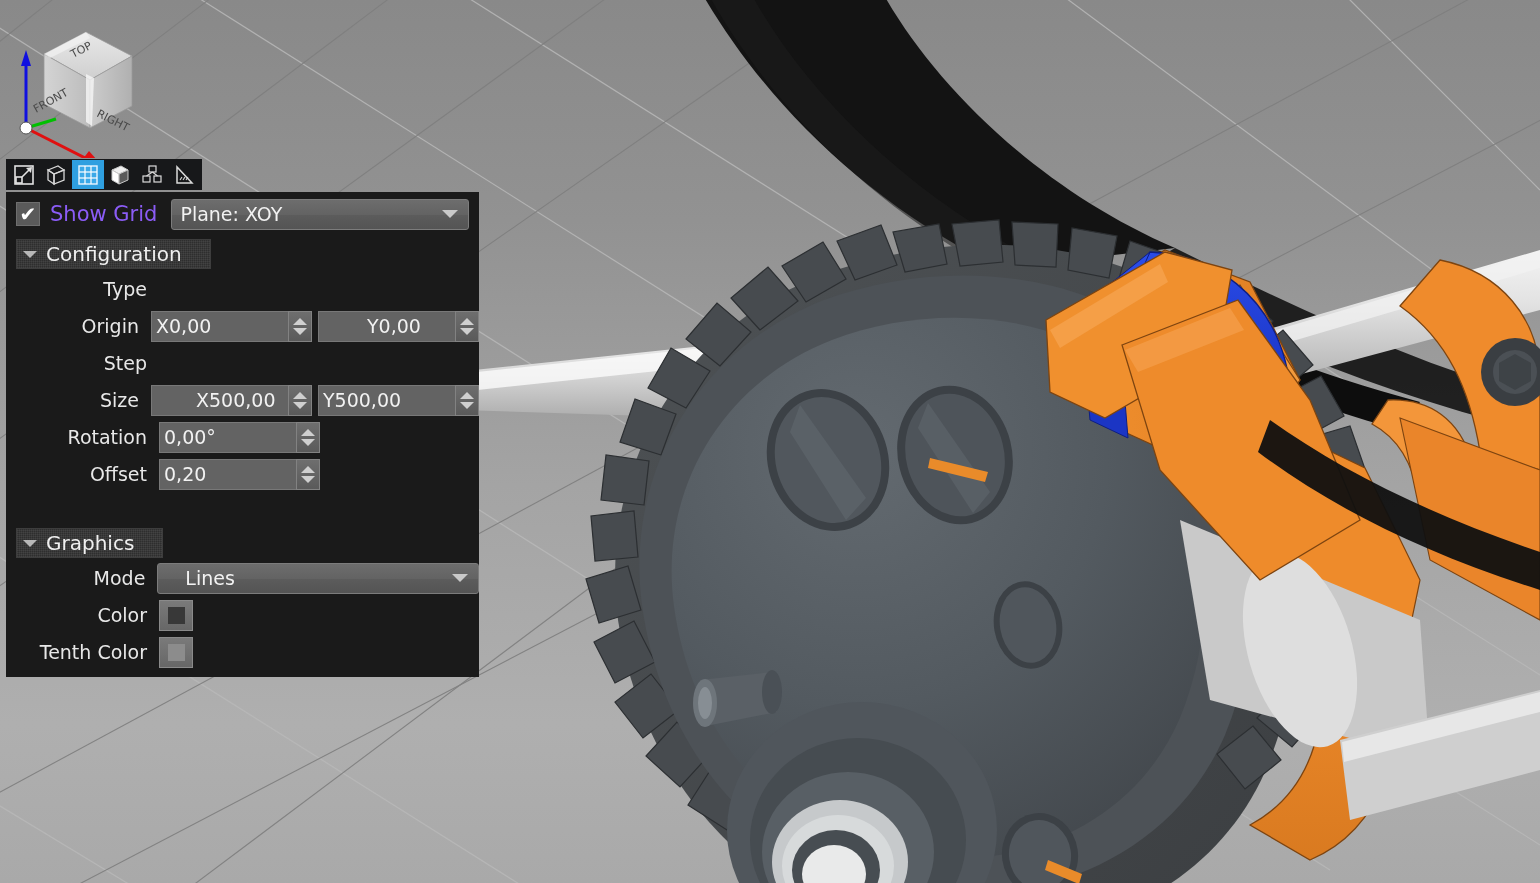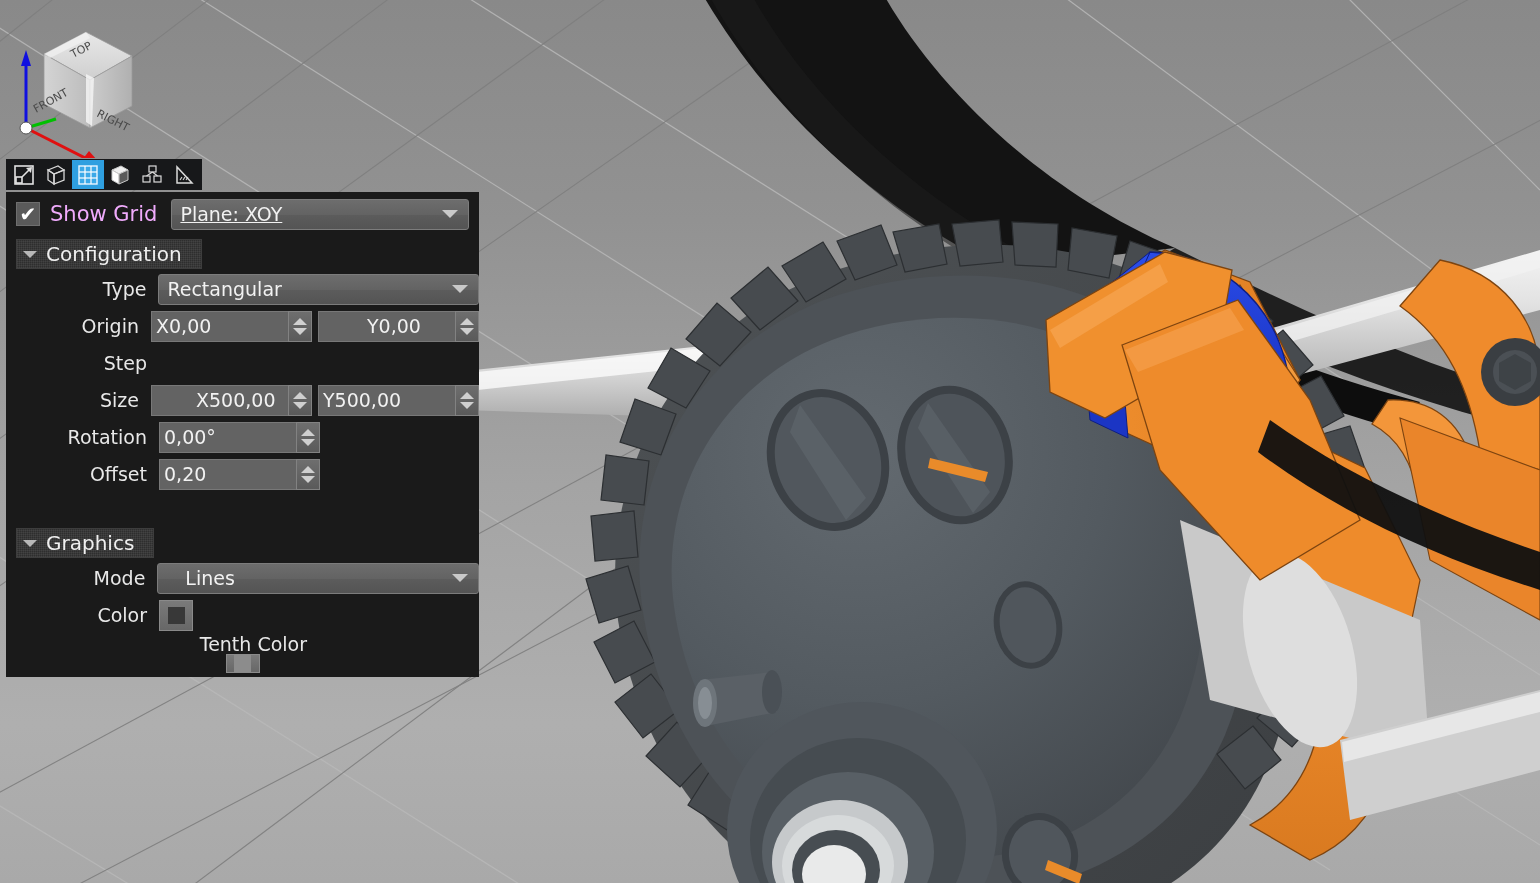--- a/index.html
+++ b/index.html
@@ -54,21 +54,21 @@
     box-sizing: border-box;
     color: #e6e6e6;
     font-size: 18px;
   }
 
   .row {
     display: flex; align-items: center;
     height: 34px;
     margin-bottom: 3px;
   }
-  .row.tight { margin-bottom: 0px; flex-direction: column; }
+  .row.tight { margin-bottom: 0px; }
 
   .lbl {
     text-align: right;
     padding-right: 12px;
     color: #e8e8e8;
     font-size: 19px;
     line-height: 1;
     white-space: nowrap;
   }
   .lbl-w { width: 141px; }
@@ -79,21 +79,21 @@
     width: 24px; height: 24px;
     background: #5a5a5a;
     border: 1px solid #6e6e6e;
     box-sizing: border-box;
     display: flex; align-items: center; justify-content: center;
     color: #ffffff;
     font-size: 20px; line-height: 1;
     cursor: pointer;
     margin-right: 10px;
   }
-  .cblabel { font-size: 21px; color: #f0abfc; margin-right: 14px; white-space: nowrap;}
+  .cblabel { font-size: 21px; color: #8b5cf6; margin-right: 14px; white-space: nowrap;}
 
   
   .combo {
     background: linear-gradient(180deg, #6d6d6d 0%, #636363 50%, #5c5c5c 51%, #545454 100%);
     border: 1px solid #7c7c7c;
     border-radius: 3px;
     box-sizing: border-box;
     height: 31px;
     display: flex; align-items: center;
     padding: 0 6px 0 8px;
@@ -109,21 +109,21 @@
     border-right: 8px solid transparent;
     border-top: 8px solid #c9c9c9;
     margin-right: 4px;
   }
 
   
   .section {
     display: inline-flex; align-items: center;
     height: 30px;
     margin-left: 10px;
-    padding: 0 19px 0 6px;
+    padding: 0 28px 0 6px;
     background-color: #2e2e2e;
     background-image: repeating-linear-gradient(0deg, rgba(255,255,255,.05) 0 1px, transparent 1px 2px),
                       repeating-linear-gradient(90deg, rgba(255,255,255,.05) 0 1px, transparent 1px 2px);
     border: 1px solid #3d3d3d;
     box-sizing: border-box;
     cursor: pointer;
   }
   .section .tri {
     width: 0; height: 0;
     border-left: 7px solid transparent;
@@ -534,39 +534,35 @@
         </g>
       </svg>
     </div>
   </div>
 
   <div id="grid-panel">
 
     <div class="cbrow">
       <div class="checkbox">✔</div>
       <div class="cblabel">Show Grid</div>
-      <div class="combo" style="width:298px;text-decoration:underline;">
+      <div class="combo" style="width:298px;">
         <span class="ctext">Plane: XOY</span>
         <span class="caret"></span>
       </div>
     </div>
 
     <div class="sectionwrap">
       <div class="section">
         <span class="tri"></span>
         <span class="stext">Configuration</span>
       </div>
     </div>
 
     <div class="row">
       <div class="lbl lbl-w">Type</div>
-      <div class="combo" style="width:322px;">
-        <span class="ctext">Rectangular</span>
-        <span class="caret"></span>
-      </div>
     </div>
 
     <div class="row">
       <div class="lbl lbl-w">Origin</div>
       <div class="pair">
         <div class="field">
           <div class="inp" style="width:137px;text-align:right;">X0,00</div>
           <div class="spin">
             <span class="up"></span>
             <span class="dn"></span>

